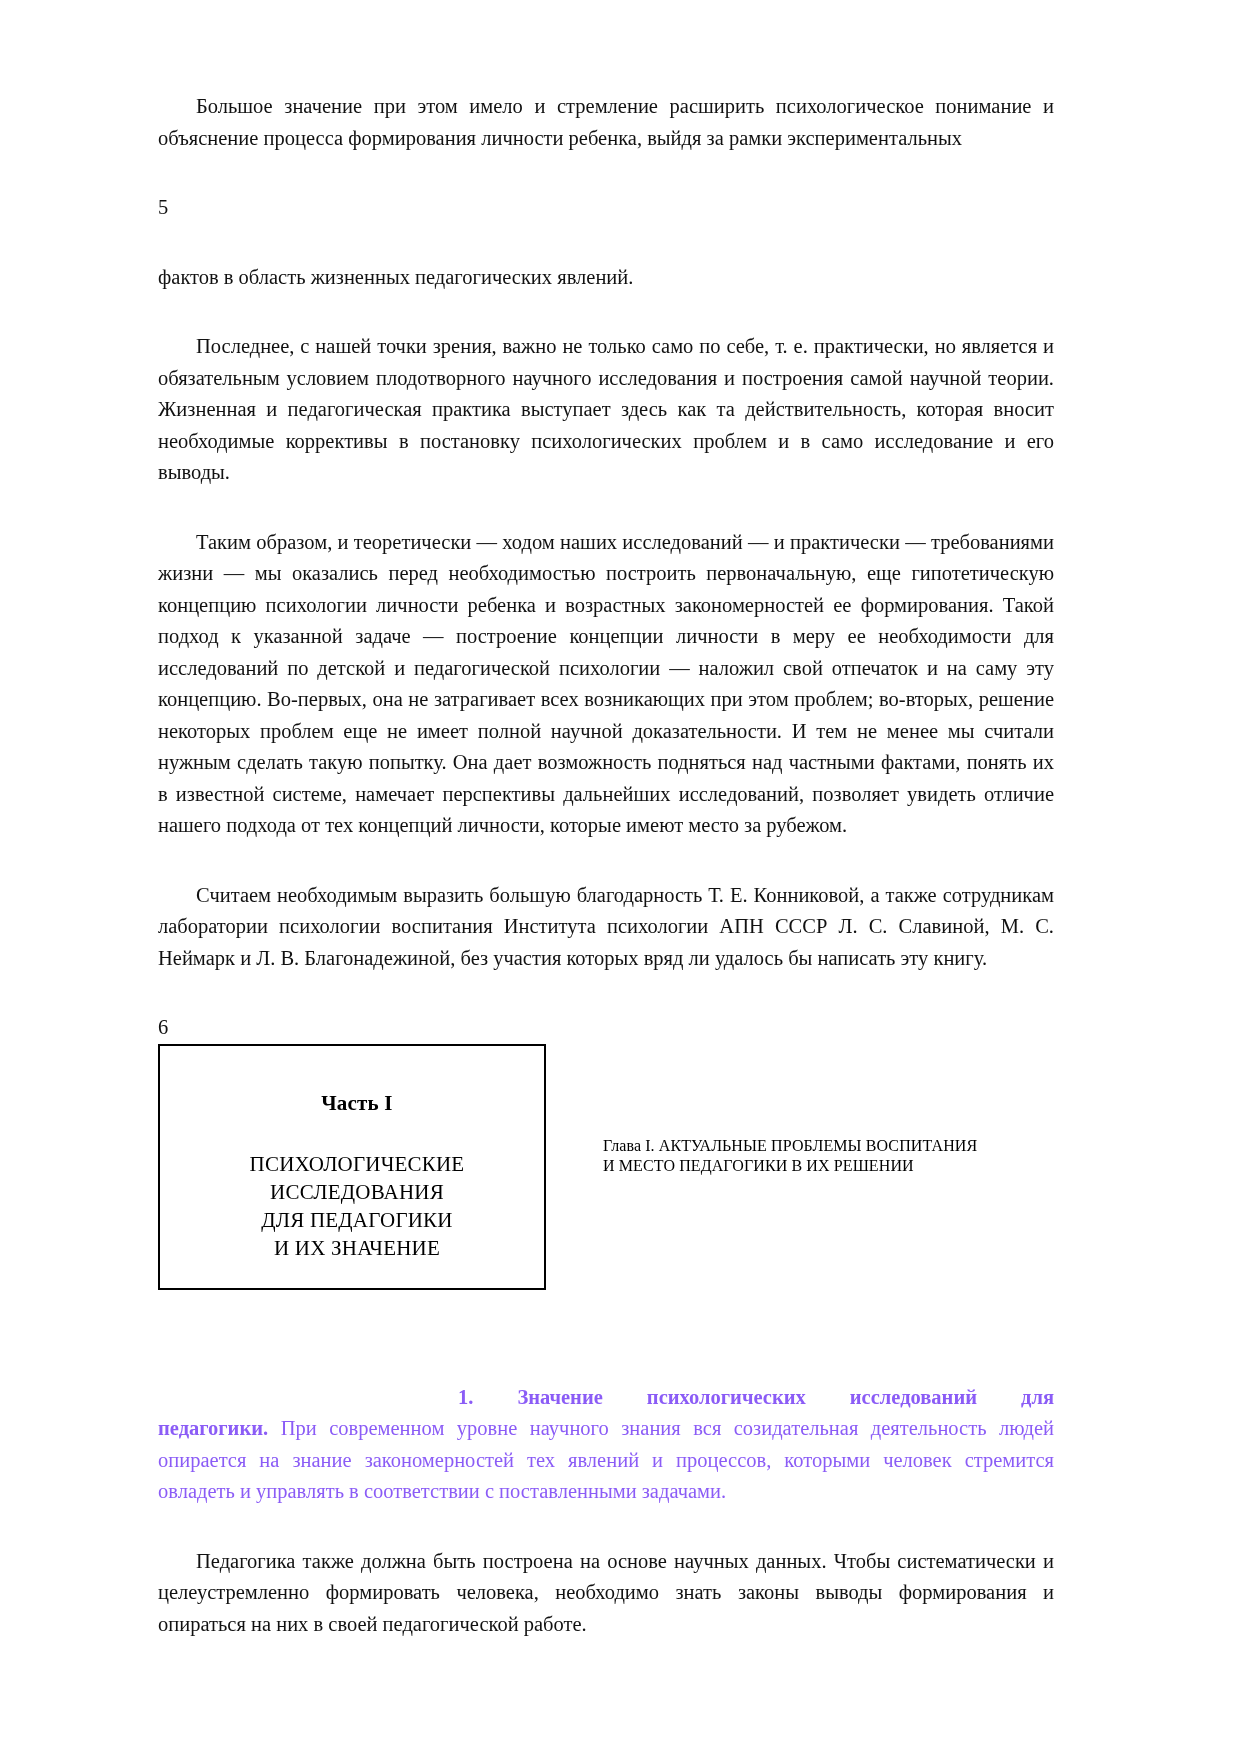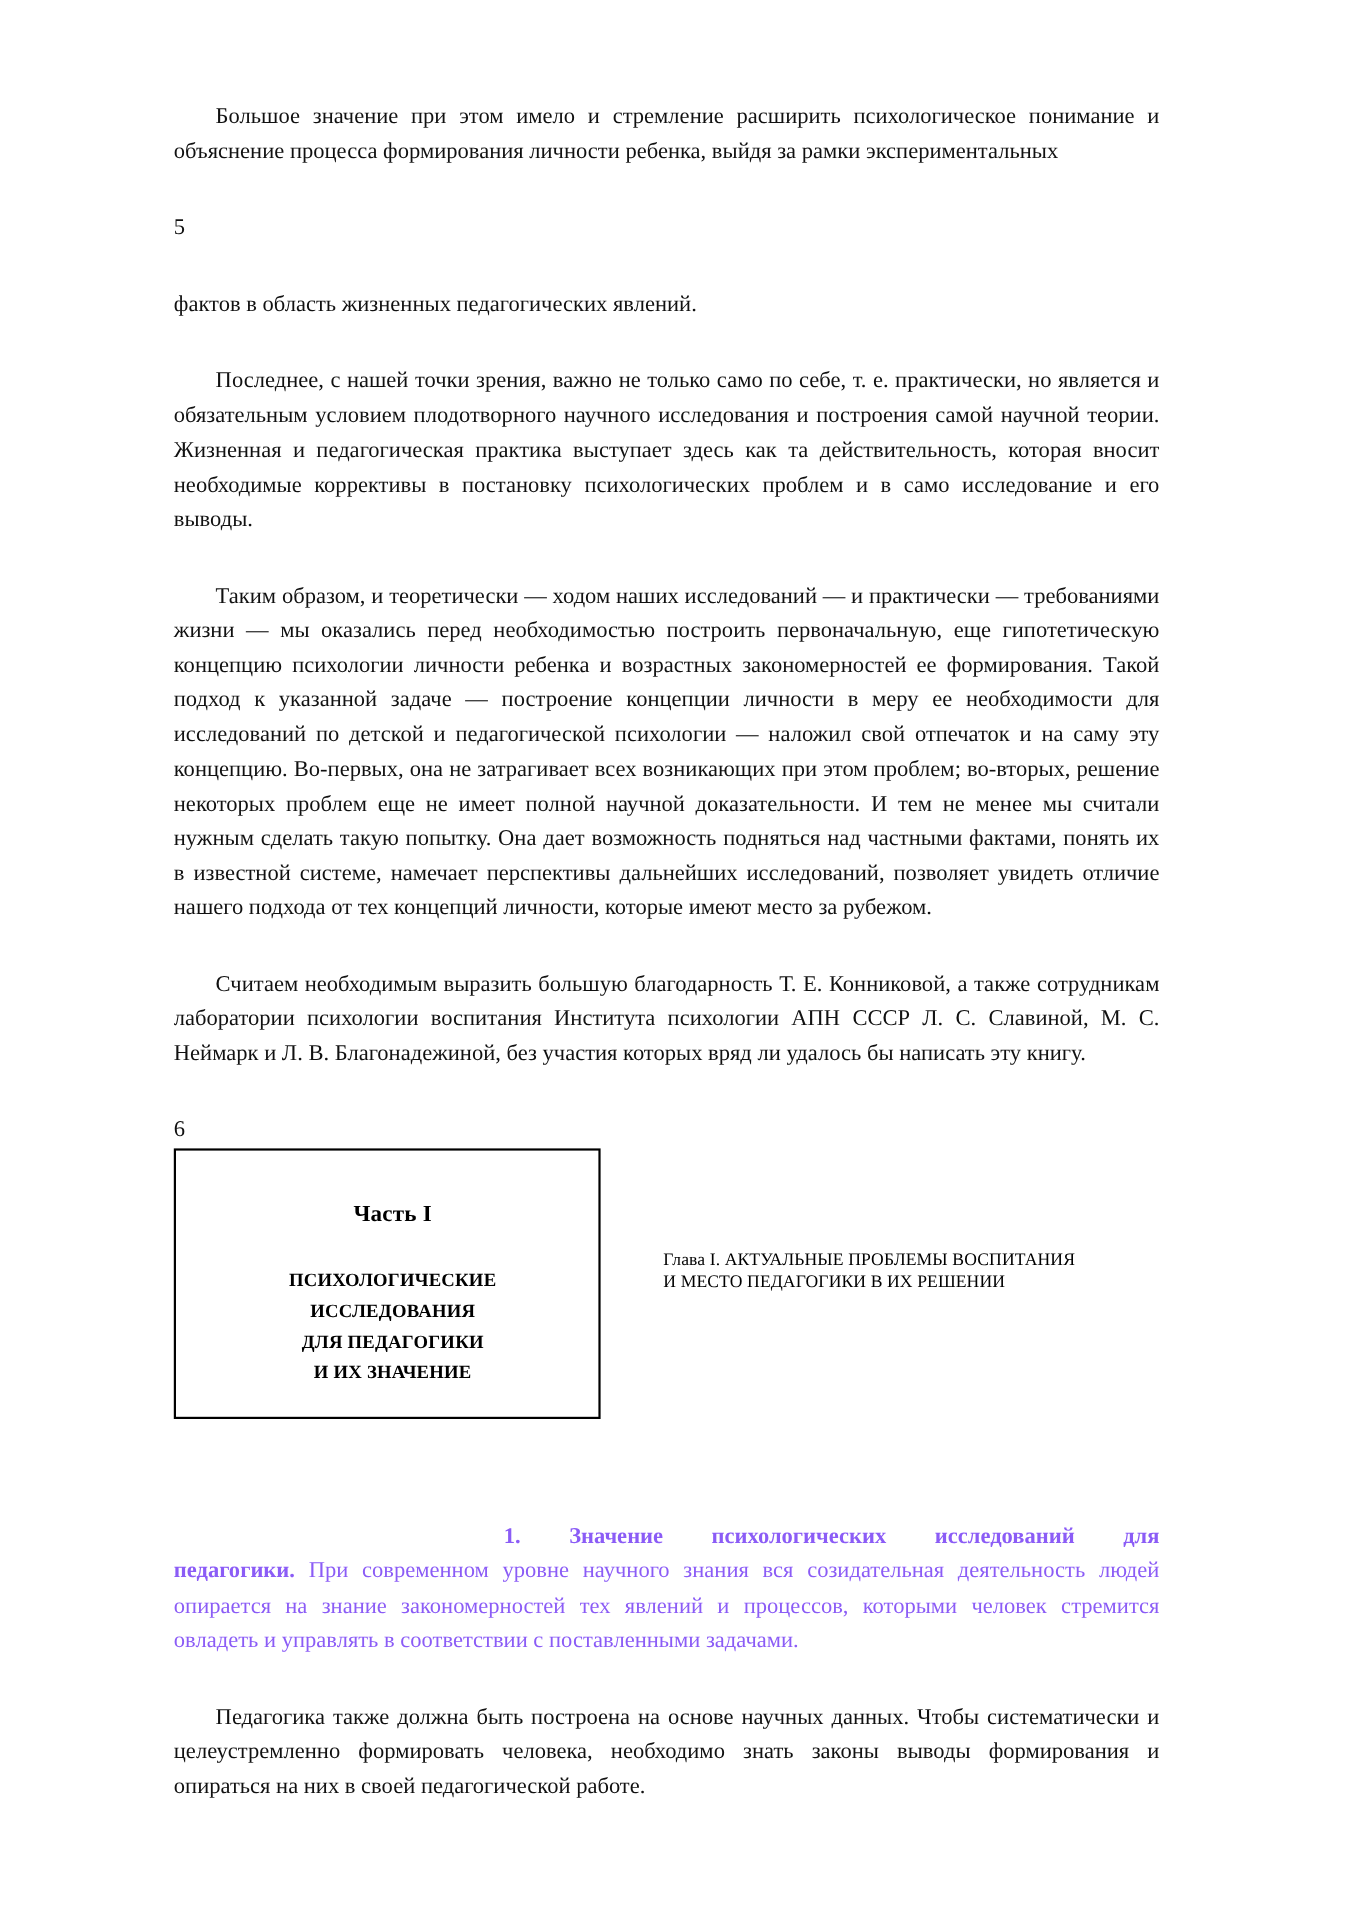--- a/index.html
+++ b/index.html
@@ -60,22 +60,22 @@
     text-align: center;
   }
   .part-label {
     font-size: 21px;
     font-weight: bold;
     line-height: 26px;
     margin: 0 0 34px 0;
     letter-spacing: 0.2px;
   }
   .part-title {
-    font-size: 17px;
-    font-weight: bold;
+    font-size: 21px;
+    font-weight: normal;
     line-height: 28px;
     margin: 0;
     letter-spacing: 0.2px;
   }
   .part-title span { display: block; }
   .chapter-heading {
     position: absolute;
     left: 414px;
     top: 92px;
     width: 420px;

